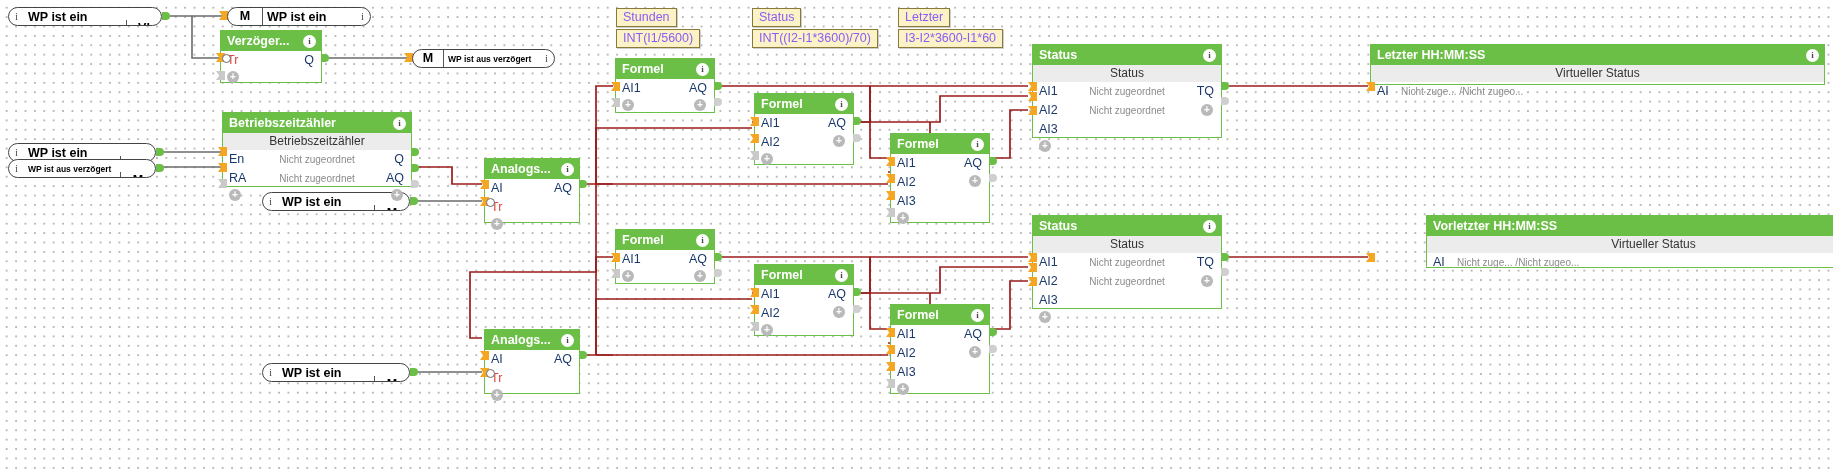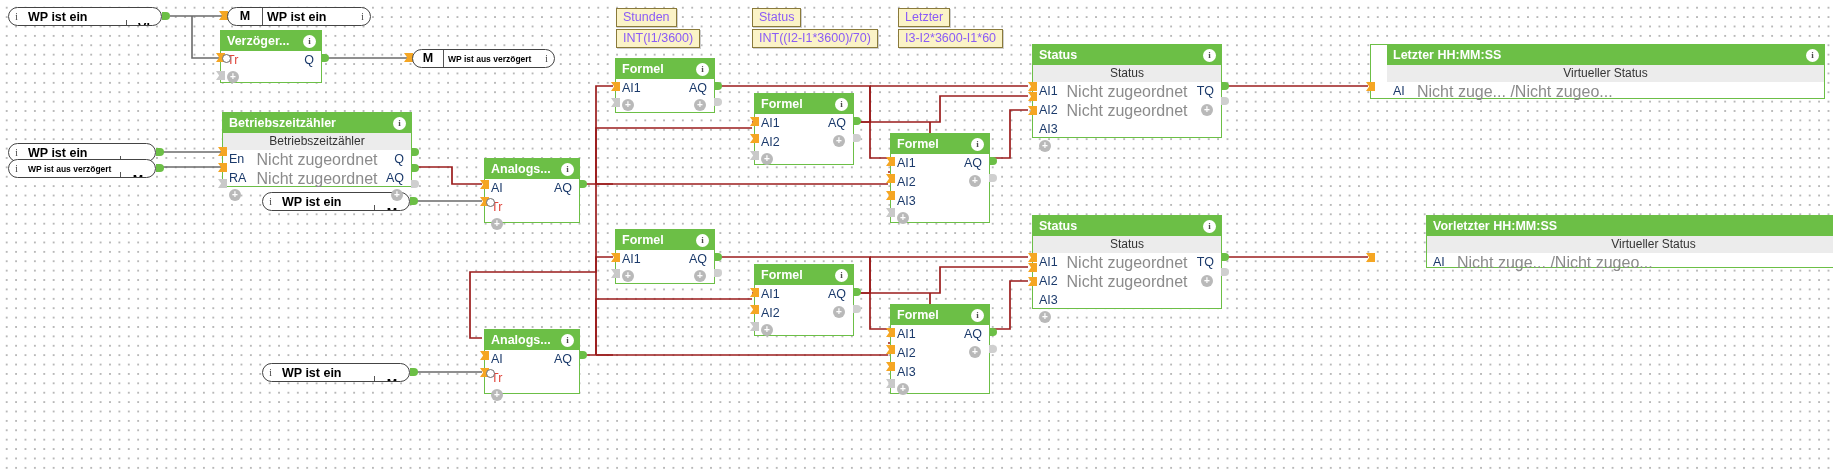--- a/index.html
+++ b/index.html
@@ -33,21 +33,21 @@
     margin-right:5px;flex:0 0 auto;font-family:"Liberation Serif",serif;
   }
   .blk .sub{
     background:#ececec;color:#333;
     font-size:12px;text-align:center;height:17px;line-height:17px;
     white-space:nowrap;overflow:hidden;
   }
   .blk .body{position:relative;}
   .row{position:relative;height:19px;font-size:12.5px;color:#1b3a6b;}
   .row .ip{position:absolute;left:6px;top:0;line-height:19px;}
-  .row .mid{position:absolute;left:0;right:0;top:0;line-height:19px;text-align:center;color:#8b8b8b;font-size:16px;}
+  .row .mid{position:absolute;left:0;right:0;top:0;line-height:19px;text-align:center;color:#8b8b8b;font-size:10px;}
   .row .op{position:absolute;right:7px;top:0;line-height:19px;}
   .plusrow{height:17px;position:relative;}
   .plus{
     position:absolute;width:12px;height:12px;border-radius:50%;
     background:#b9b9b9;color:#fff;font-size:10px;line-height:11px;
     text-align:center;font-weight:bold;
   }
   .plus.l{left:6px;top:1px;}
   .plus.r{right:8px;top:1px;}
 
@@ -206,21 +206,21 @@
   <span class="pin out" style="left:410px;top:197px;"></span>
 
   <div class="tag lt" style="left:262px;top:363px;width:148px;">
     <span class="ico">i</span>
     <span class="nm">WP ist ein</span>
     <span class="tp">M</span>
   </div>
   <span class="pin out" style="left:410px;top:368px;"></span>
 
   <div class="note" style="left:616px;top:8px;">Stunden</div>
-  <div class="note" style="left:616px;top:29px;">INT(I1/3600)</div>
+  <div class="note" style="left:616px;top:29px;">INT(I1/5600)</div>
   <div class="note" style="left:752px;top:8px;">Status</div>
   <div class="note" style="left:752px;top:29px;">INT((I2-I1*3600)/70)</div>
   <div class="note" style="left:898px;top:8px;">Letzter</div>
   <div class="note" style="left:898px;top:29px;">I3-I2*3600-I1*60</div>
 
   <div class="blk" style="left:220px;top:30px;width:102px;height:53px;">
     <div class="hdr">
       <span class="ttl">Verzöger...</span>
       <span class="info">i</span>
     </div>
@@ -520,21 +520,21 @@
         <span class="plus l">+</span>
       </div>
     </div>
   </div>
   <span class="pin in" style="left:1028px;top:253px;"></span>
   <span class="pin in" style="left:1028px;top:263px;"></span>
   <span class="pin in" style="left:1028px;top:277px;"></span>
   <span class="pin out" style="left:1221px;top:253px;"></span>
   <span class="pin ghostout" style="left:1221px;top:268px;"></span>
 
-  <div class="blk" style="left:1370px;top:44px;width:455px;height:55px;padding-left:16px;">
+  <div class="blk" style="left:1370px;top:44px;width:455px;height:41px;">
     <div class="hdr">
       <span class="ttl">Letzter HH:MM:SS</span>
       <span class="info">i</span>
     </div>
     <div class="sub">Virtueller Status</div>
     <div class="body">
       <div class="row">
         <span class="ip">AI</span>
         <span class="mid" style="left:30px;text-align:left;">Nicht zuge...  /Nicht zugeo...</span>
       </div>

